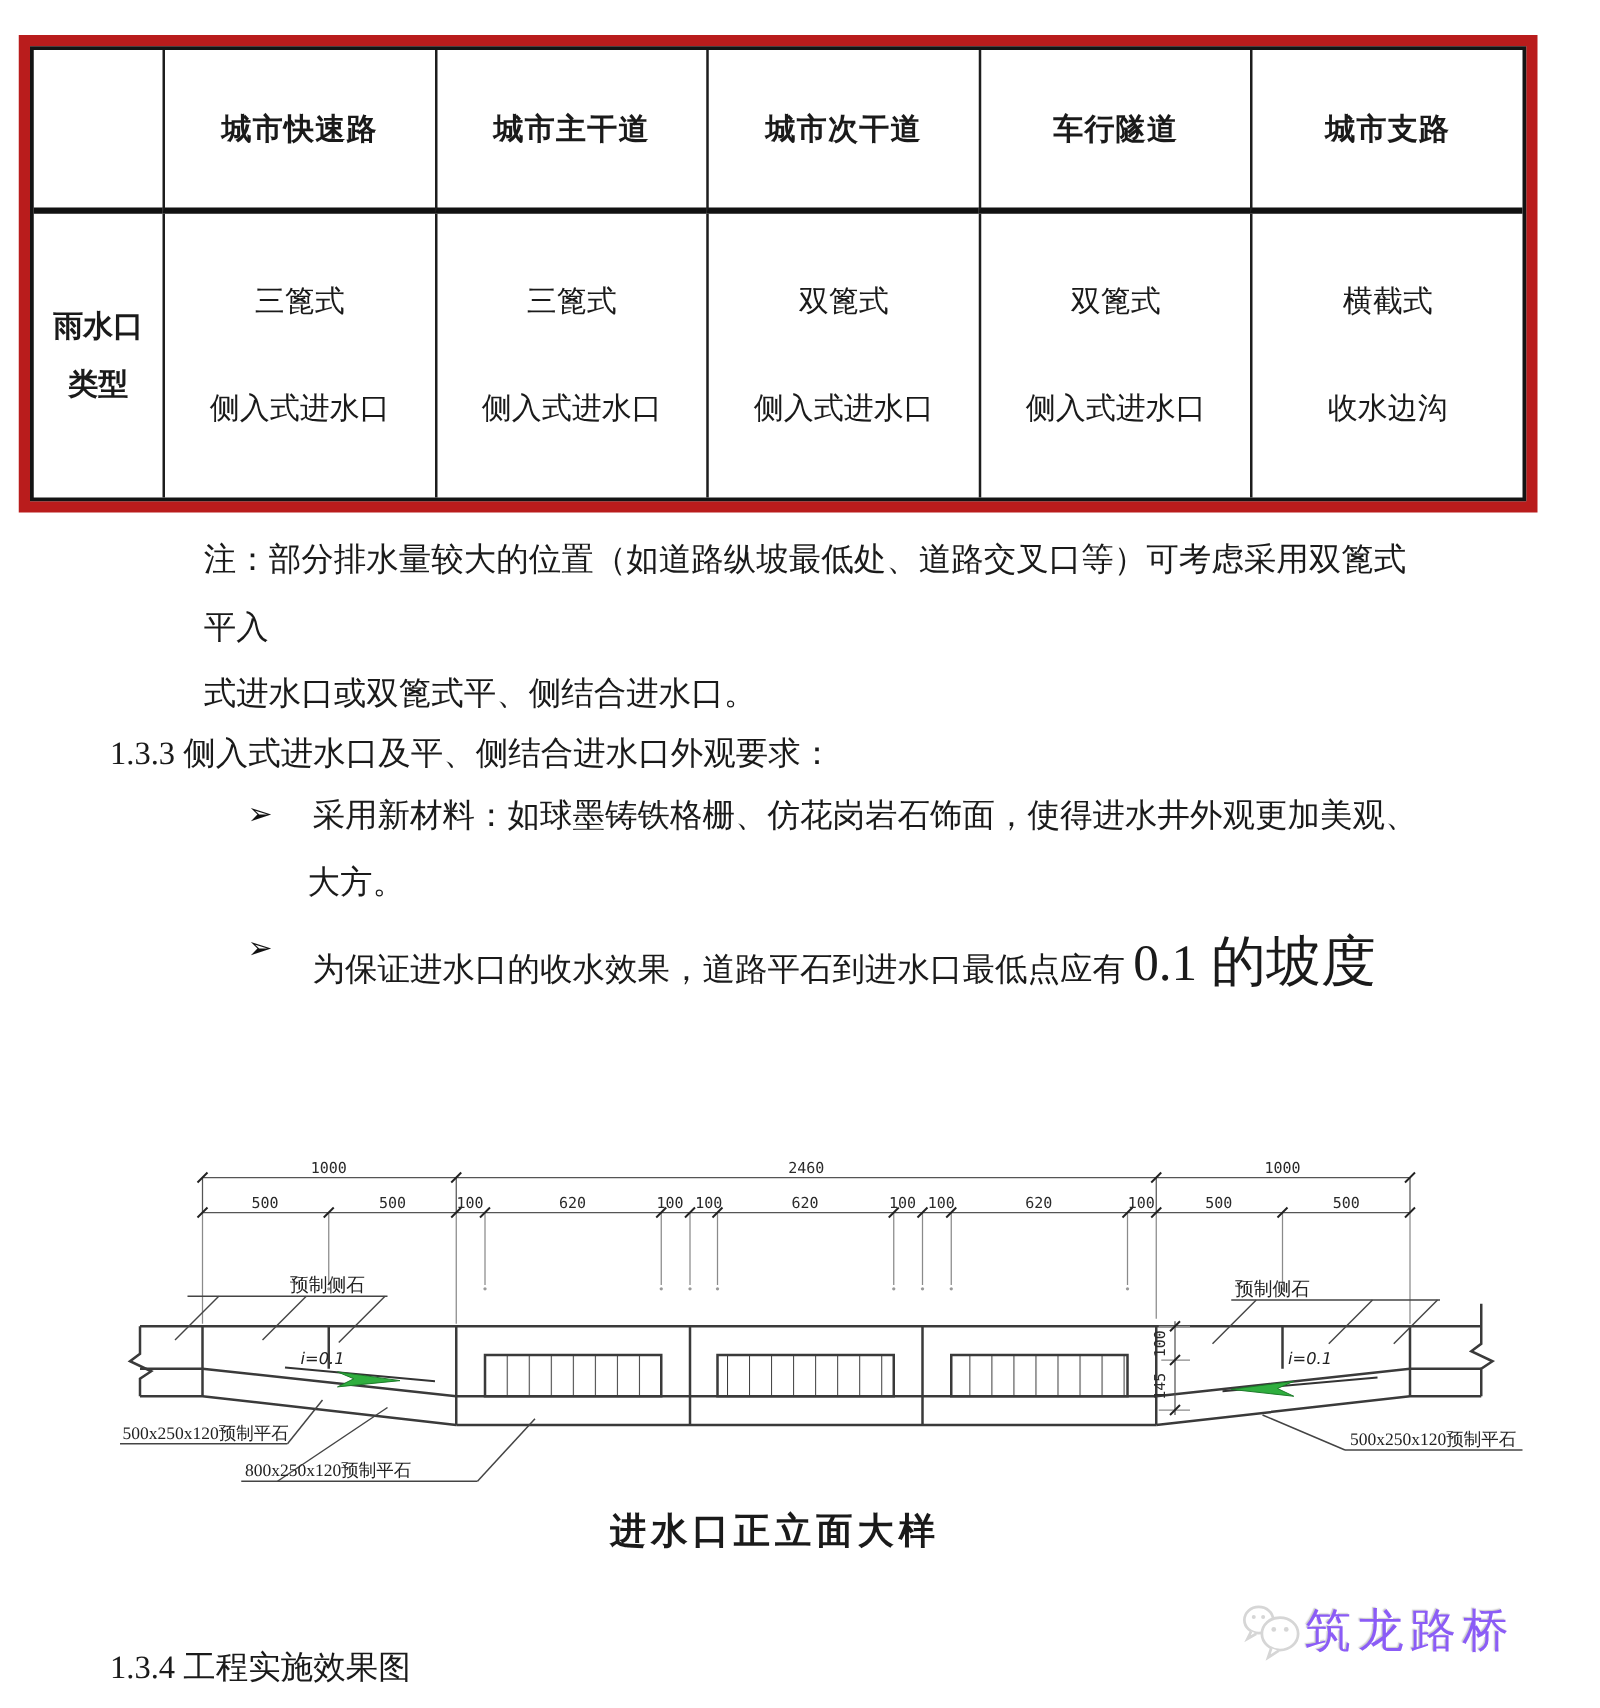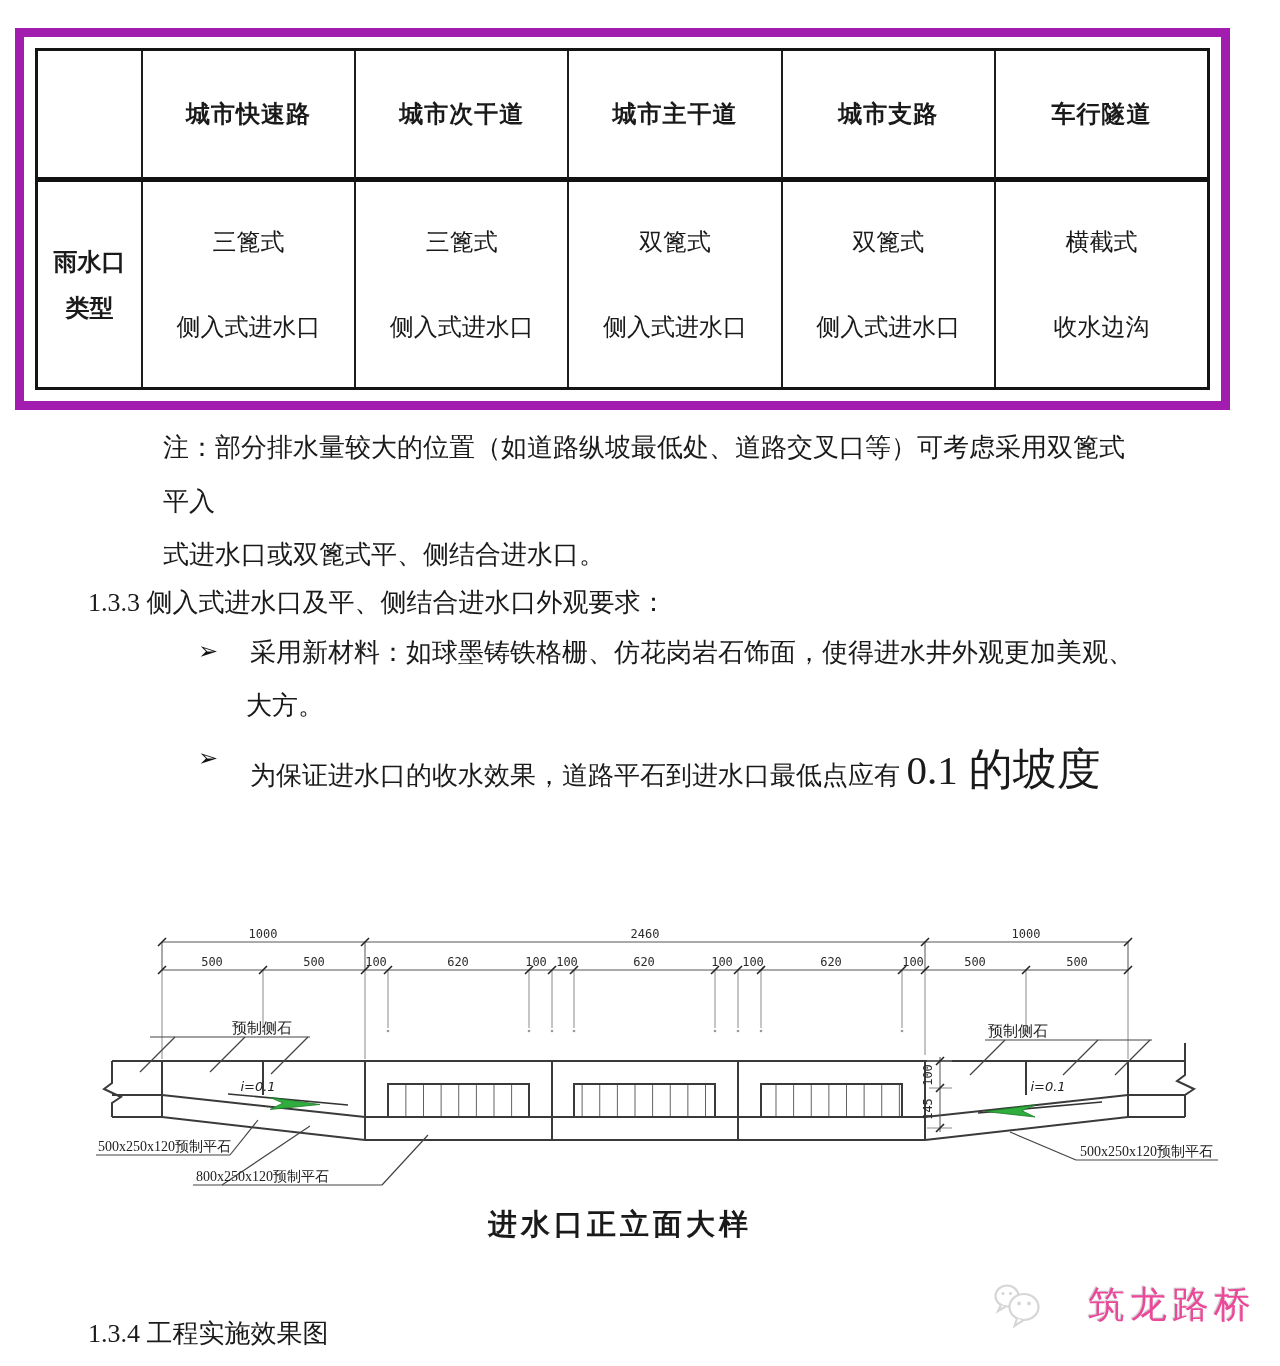--- a/index.html
+++ b/index.html
@@ -1,20 +1,20 @@
 <!DOCTYPE html>
 <html><head>
 <meta charset="utf-8">
 <style>
   html,body{margin:0;padding:0;background:#ffffff;}
   .page{position:relative;width:1280px;height:1366px;background:#ffffff;overflow:hidden;
         font-family:"Liberation Serif",serif;color:#1a1a1a;}
   
   .tbl-outer{position:absolute;left:15px;top:28px;width:1215px;height:382px;
-             border:9px solid #a21caf;box-sizing:border-box;padding:11px;background:#fff;}
+             border:9px solid #b91c1c;box-sizing:border-box;padding:0;background:#fff;}
   .tbl-inner{width:100%;height:100%;border:3px solid #141414;box-sizing:border-box;
              display:grid;grid-template-columns:103px repeat(5,1fr);grid-template-rows:131px auto;}
   .cell{display:flex;flex-direction:column;align-items:center;justify-content:center;
         box-sizing:border-box;text-align:center;}
   .cell.cols{border-left:2px solid #1d1d1d;}
   .hdr{border-bottom:5px solid #111;font-family:"Liberation Sans",sans-serif;
        font-weight:bold;font-size:24px;letter-spacing:1px;}
   .body-cell{font-size:24px;line-height:52px;gap:33px;}
   .rowlabel{font-weight:bold;font-size:24px;line-height:46px;}
   
@@ -25,47 +25,47 @@
   
   .draw-wrap{position:absolute;left:0;top:925px;width:1108px;height:292px;}
   svg text.dim{font:12px "DejaVu Sans Mono",monospace;fill:#2b2b2b;}
   svg text.cjk{font:15px "Liberation Serif",serif;fill:#222;}
   svg text.cjk-s{font:14px "Liberation Serif",serif;fill:#222;}
   svg text.slope{font:italic 13px "DejaVu Sans",sans-serif;fill:#222;}
   .draw-title{position:absolute;left:0;top:1205px;width:1240px;text-align:center;
               font-size:29px;font-weight:bold;letter-spacing:4px;}
   
   .wm{position:absolute;left:992px;top:1280px;display:flex;align-items:center;}
-  .wm-text{font-size:37px;letter-spacing:5px;color:#ec4899;
-           text-shadow:1px 1px 0 #ffffff,-1px -1px 1px #c9c9c9;font-weight:500;margin-left:44px;}
+  .wm-text{font-size:37px;letter-spacing:5px;color:#8b5cf6;
+           text-shadow:1px 1px 0 #ffffff,-1px -1px 1px #c9c9c9;font-weight:500;}
 </style>
 </head>
 <body>
 
 <div class="page">
 
   <div class="tbl-outer">
     <div class="tbl-inner">
       <div class="cell hdr">
           <span></span>
         </div>
       <div class="cell cols hdr">
           <span>城市快速路</span>
         </div>
       <div class="cell cols hdr">
+          <span>城市主干道</span>
+        </div>
+      <div class="cell cols hdr">
           <span>城市次干道</span>
         </div>
       <div class="cell cols hdr">
-          <span>城市主干道</span>
+          <span>车行隧道</span>
         </div>
       <div class="cell cols hdr">
           <span>城市支路</span>
-        </div>
-      <div class="cell cols hdr">
-          <span>车行隧道</span>
         </div>
 
       <div class="cell rowlabel">
         <span>雨水口</span>
         <span>类型</span>
       </div>
       <div class="cell cols body-cell">
         <span>三篦式</span>
         <span>侧入式进水口</span>
       </div>

